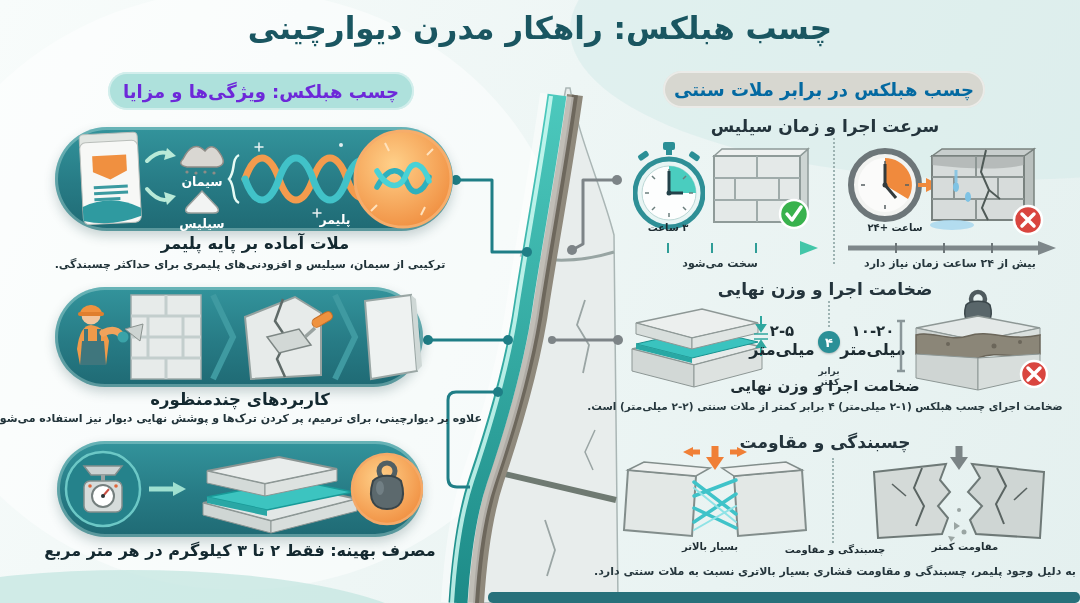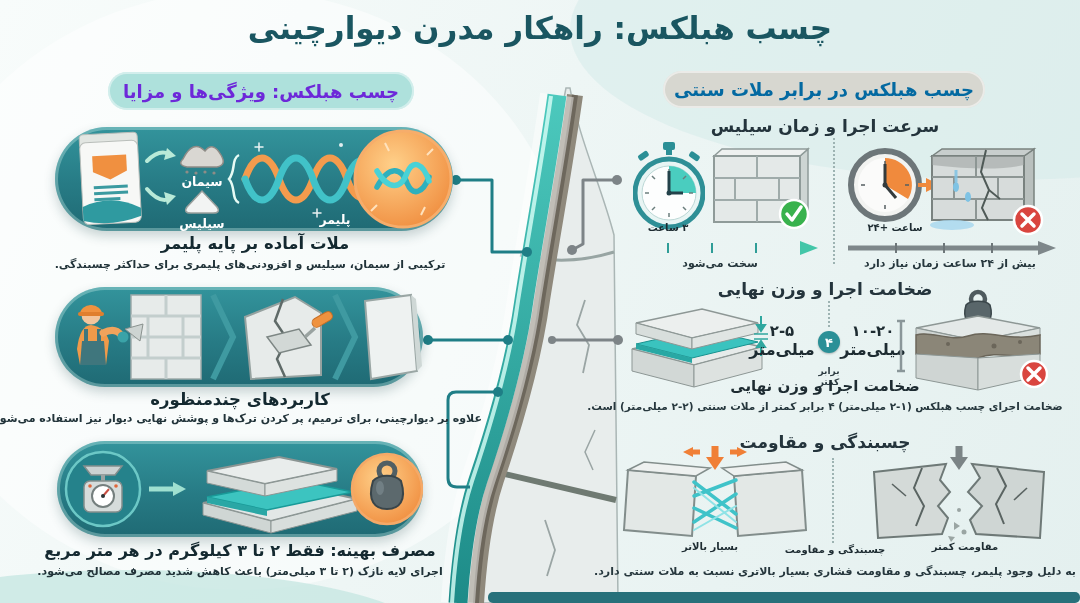--- a/index.html
+++ b/index.html
@@ -252,23 +252,20 @@
         <radialGradient id="orangeRad2" cx="0.4" cy="0.35" r="0.8">
           <stop offset="0" stop-color="#ffd089"></stop>
             <stop offset="1" stop-color="#ee8637"></stop>
         </radialGradient>
       </defs>
     </svg>
   </div>
   <div class="txt item-title" style="left:40px;top:541px;width:400px;font-size:16px">
       <span>مصرف بهینه: فقط ۲ تا ۳ کیلوگرم در هر متر مربع</span>
     </div>
-  <div class="txt item-sub" style="left:30px;top:565px;width:420px">
-      <span>اجرای لایه نازک (۲ تا ۳ میلی‌متر) باعث کاهش شدید مصرف مصالح می‌شود.</span>
-    </div>
 
   <div class="txt sec-title" style="left:605px;top:116px;width:440px">
       <span>سرعت اجرا و زمان سیلیس</span>
     </div>
 
   <svg class="abs" style="left:633px;top:140px" width="72" height="92" viewBox="0 0 72 92">
     <rect x="30" y="2" width="12" height="8" rx="2" fill="#2b8f96"></rect>
     <rect x="33" y="9" width="6" height="6" fill="#2b8f96"></rect>
     <rect x="5" y="13" width="11" height="6" rx="2" transform="rotate(-35 10 16)" fill="#2b8f96"></rect>
     <rect x="56" y="13" width="11" height="6" rx="2" transform="rotate(35 61 16)" fill="#2b8f96"></rect>

